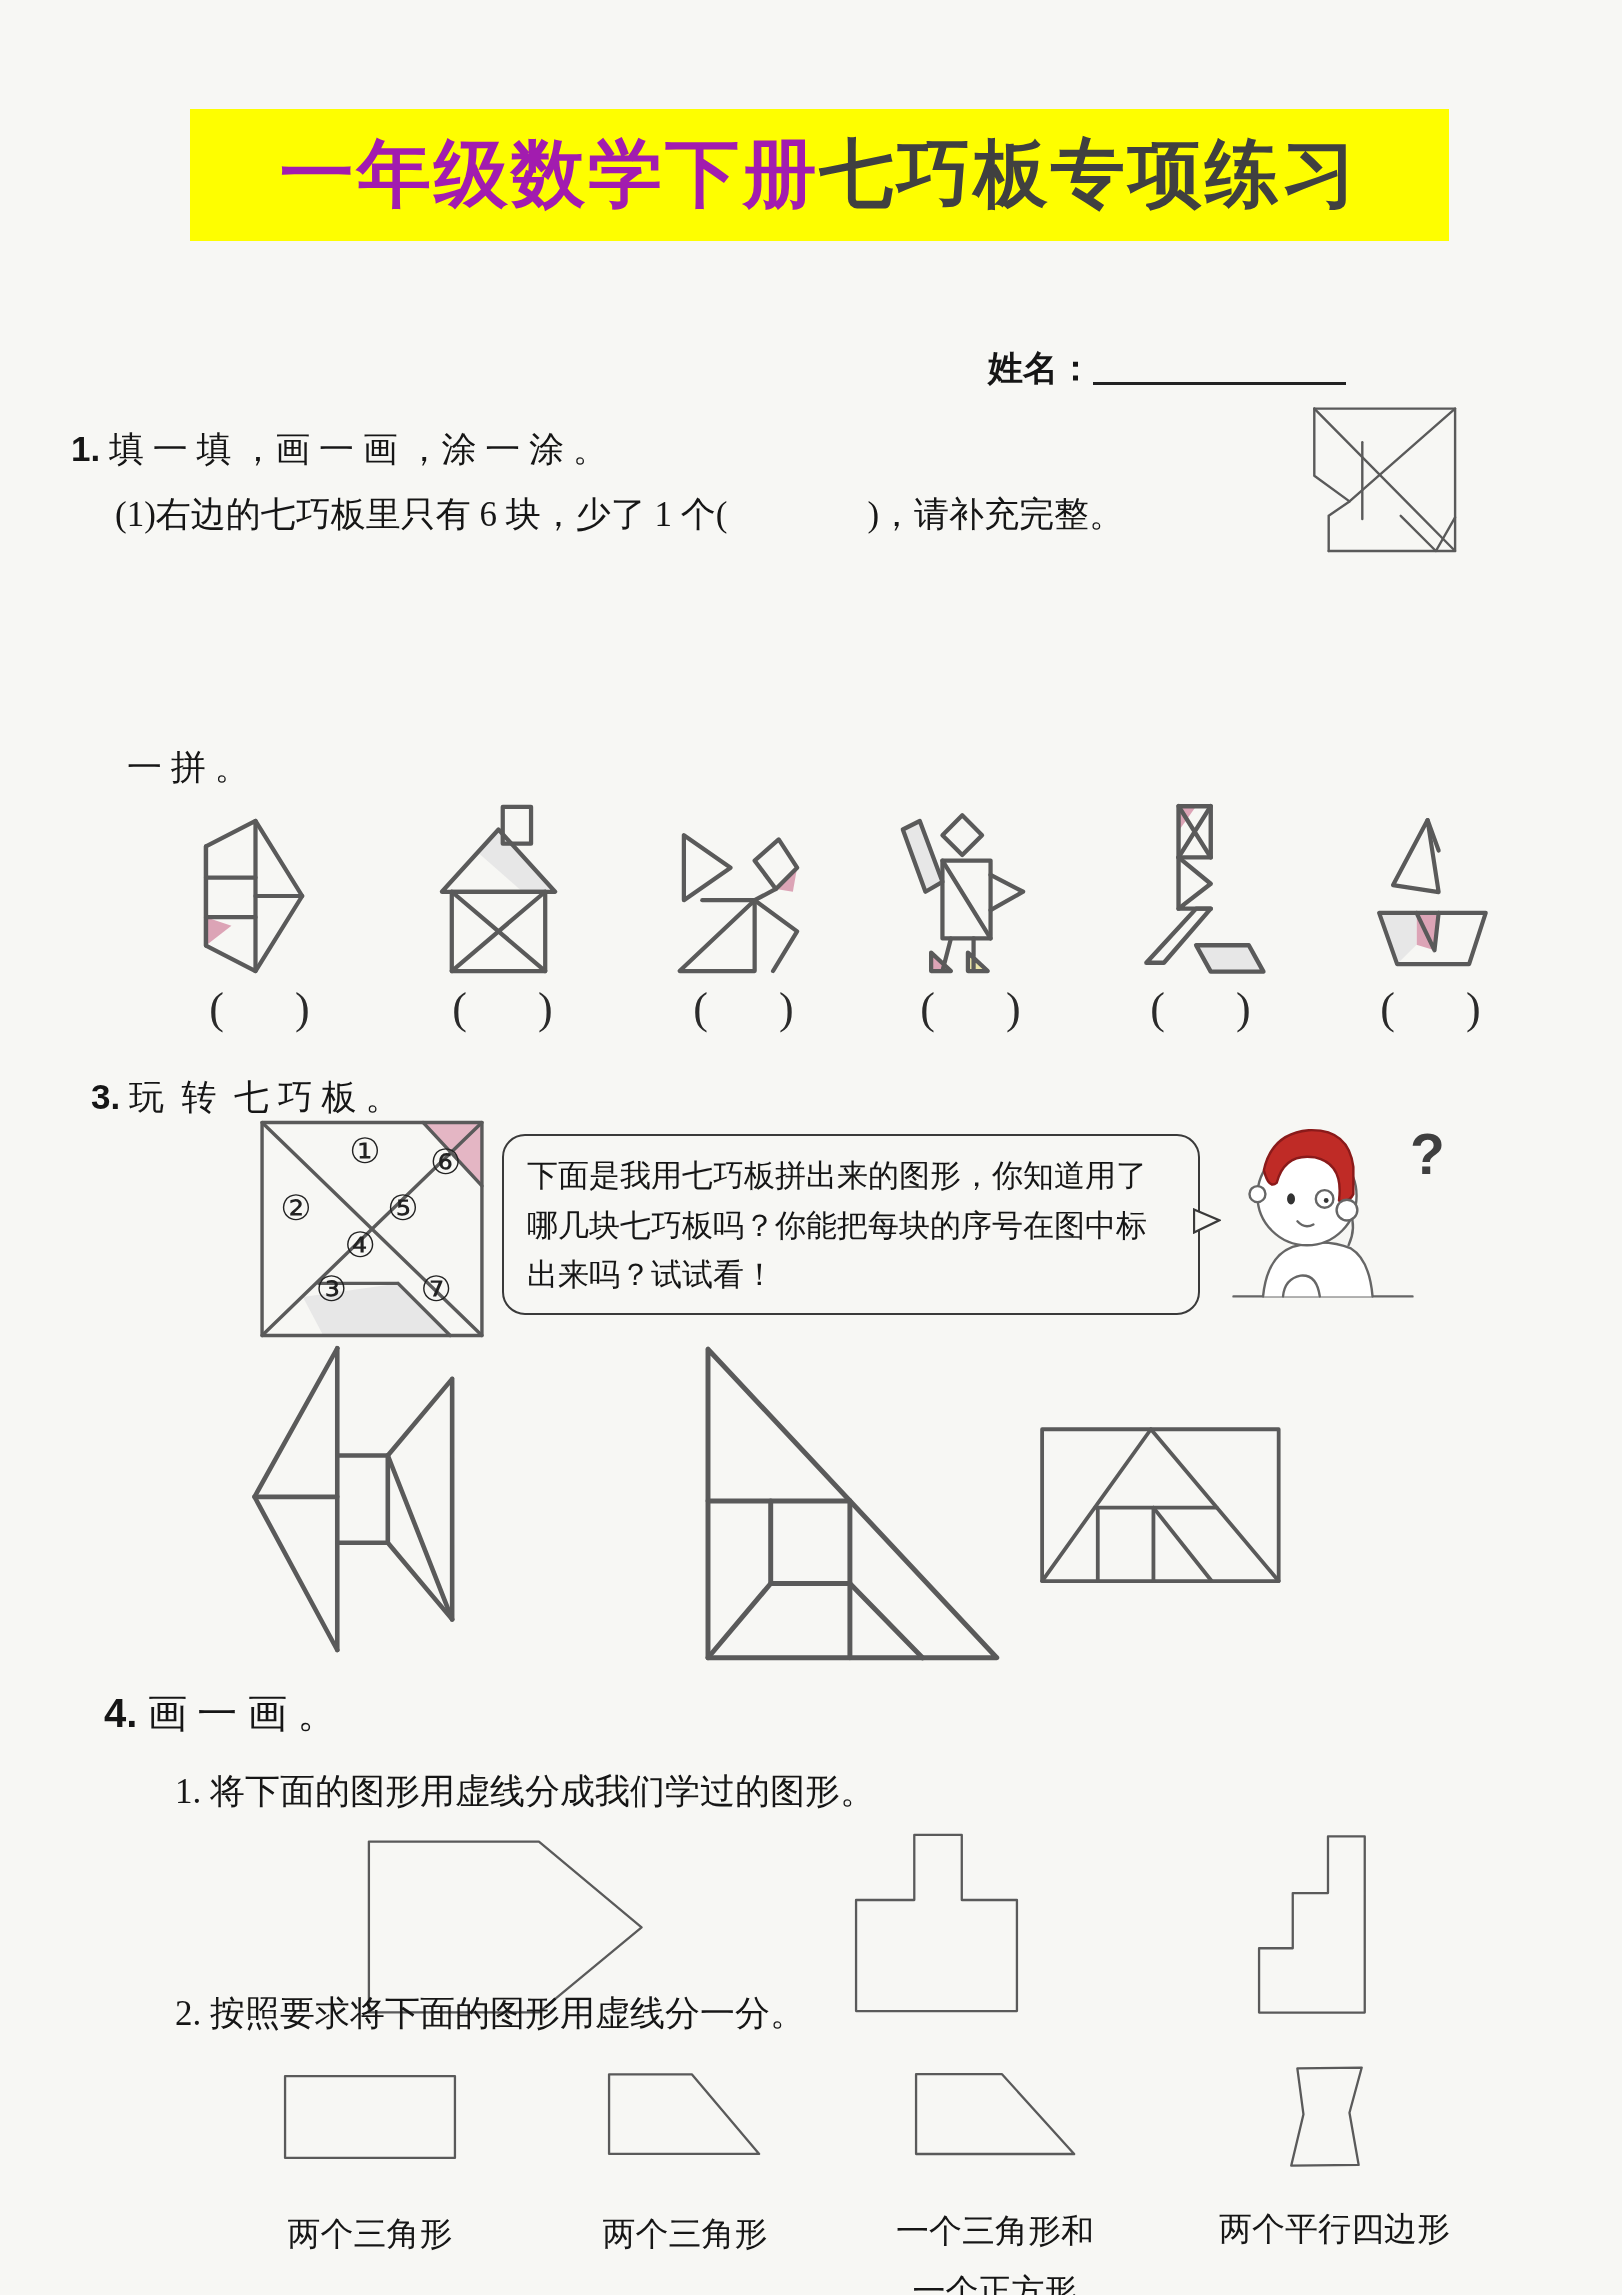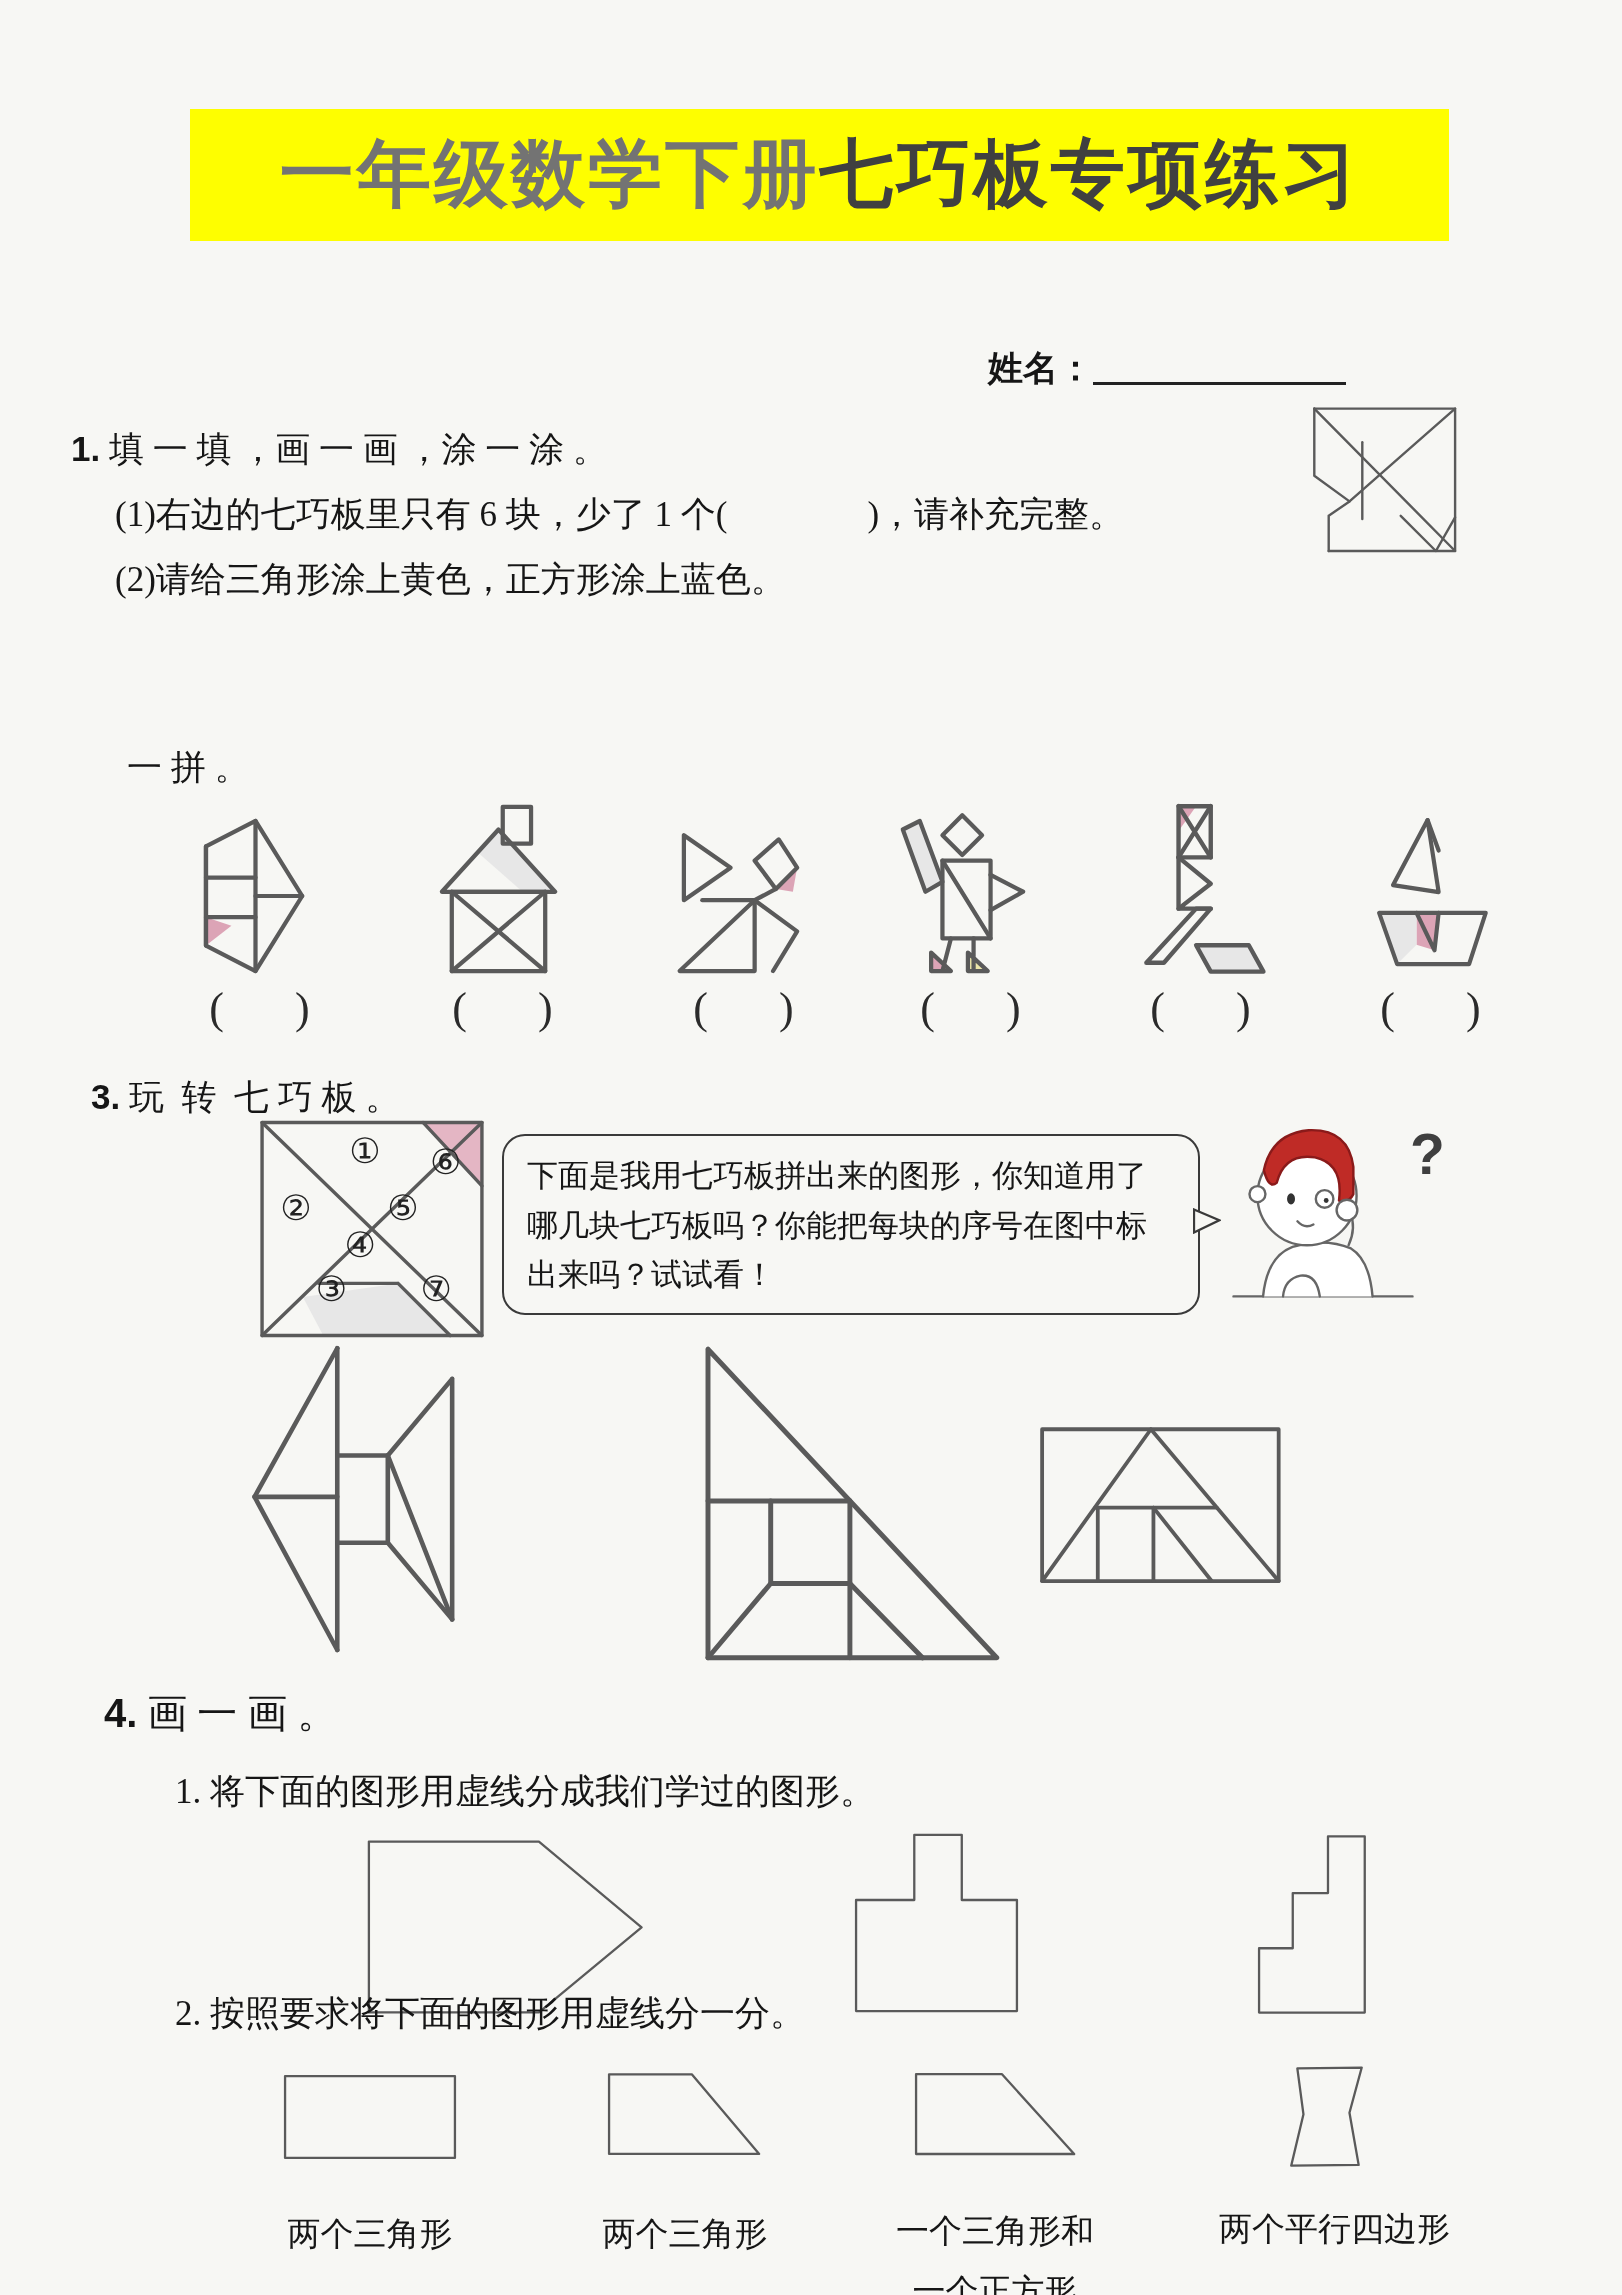--- a/index.html
+++ b/index.html
@@ -2,21 +2,21 @@
 <html style="font-size:12.3px"><head>
 <meta charset="utf-8">
 <style>
   html,body{margin:0;padding:0;background:#dcdcdc;}
   #page{position:relative;width:1623px;height:2295px;background:#f7f7f4;
         font-family:"Liberation Serif","DejaVu Serif",serif;color:#161616;overflow:hidden;}
   .abs{position:absolute;}
   .banner{background:#fefe00;display:flex;align-items:center;justify-content:center;
           font-family:"Liberation Sans","DejaVu Sans",sans-serif;font-weight:900;
           font-size:74px;letter-spacing:3.1px;white-space:pre;}
-  .banner .black{color:#737373;}
+  .banner .black{color:#a21caf;}
   .banner .red{color:#404040;}
   .qtext{white-space:pre;font-size:35px;line-height:1.3;}
   .qnum{font-weight:bold;font-family:"Liberation Sans","DejaVu Sans",sans-serif;}
   .nameline{font-size:35px;font-weight:bold;white-space:pre;font-family:Liberation Serif, serif;}
   .blank{display:inline-block;width:253px;border-bottom:3.1px solid #222;height:35px;vertical-align:-4.6px;}
   svg.fig{stroke:#5a5a5a;stroke-width:3;fill:none;stroke-linejoin:round;stroke-linecap:round;}
   svg.fig .fill{stroke:none;}
   .paren{display:flex;justify-content:center;gap:71px;font-size:44px;color:#2b2b2b;}
   .circnum{position:absolute;font-size:35px;color:#222;transform:translate(-50%,-50%);}
   .bubble{border:2.3px solid #3a3a3a;border-radius:23px;padding:15.3px 23px;
@@ -33,21 +33,20 @@
   <div class="abs banner" style="left:190px;top:109px;width:1259px;height:132px;">
     <span class="black">一年级数学下册</span><span class="red">七巧板专项练习</span>
   </div>
 
   <div class="abs nameline" style="left:953px;top:305px;">
     <span>姓名：</span><span class="blank"></span>
   </div>
 
   <div class="abs qtext" style="left:71px;top:426px;"><span class="qnum">1.</span><span> </span><span>填 一 填 ，画 一 画 ，涂 一 涂 。</span></div>
   <div class="abs qtext" style="left:115px;top:492px;">(1)右边的七巧板里只有 6 块，少了 1 个(　　　　)，请补充完整。</div>
-  <div class="abs qtext" style="left:115px;top:557px;">(2)请给三角形涂上黄色，正方形涂上蓝色。</div>
 
   <svg class="abs fig" style="left:1300px;top:399px;" width="163" height="160" viewBox="0 0 200 200">
     <path d="M16,12 H192 M192,12 V190 M34,190 H192"></path>
     <path d="M16,12 V96 M16,96 L60,128 M60,128 L34,146 M34,146 V190"></path>
     <path d="M16,12 L192,190"></path>
     <path d="M192,12 L60,128"></path>
     <path d="M76,54 V150"></path>
     <path d="M124,146 L168,190 M168,190 L192,148"></path>
   </svg>
 

